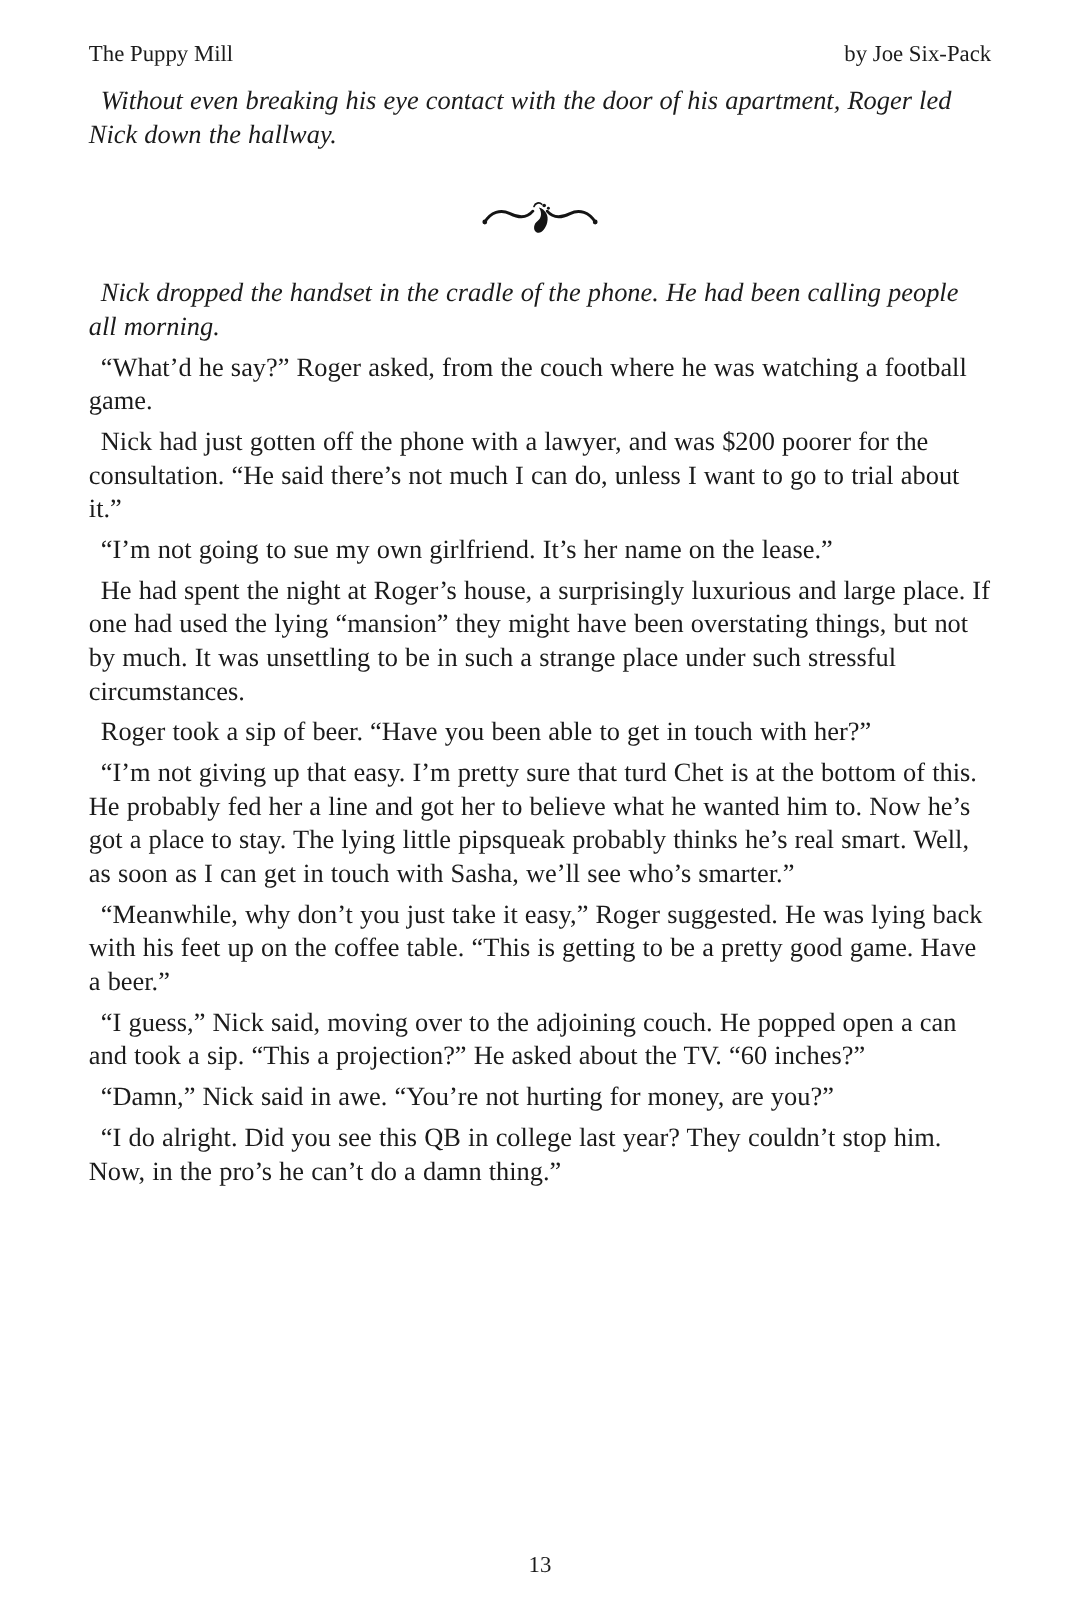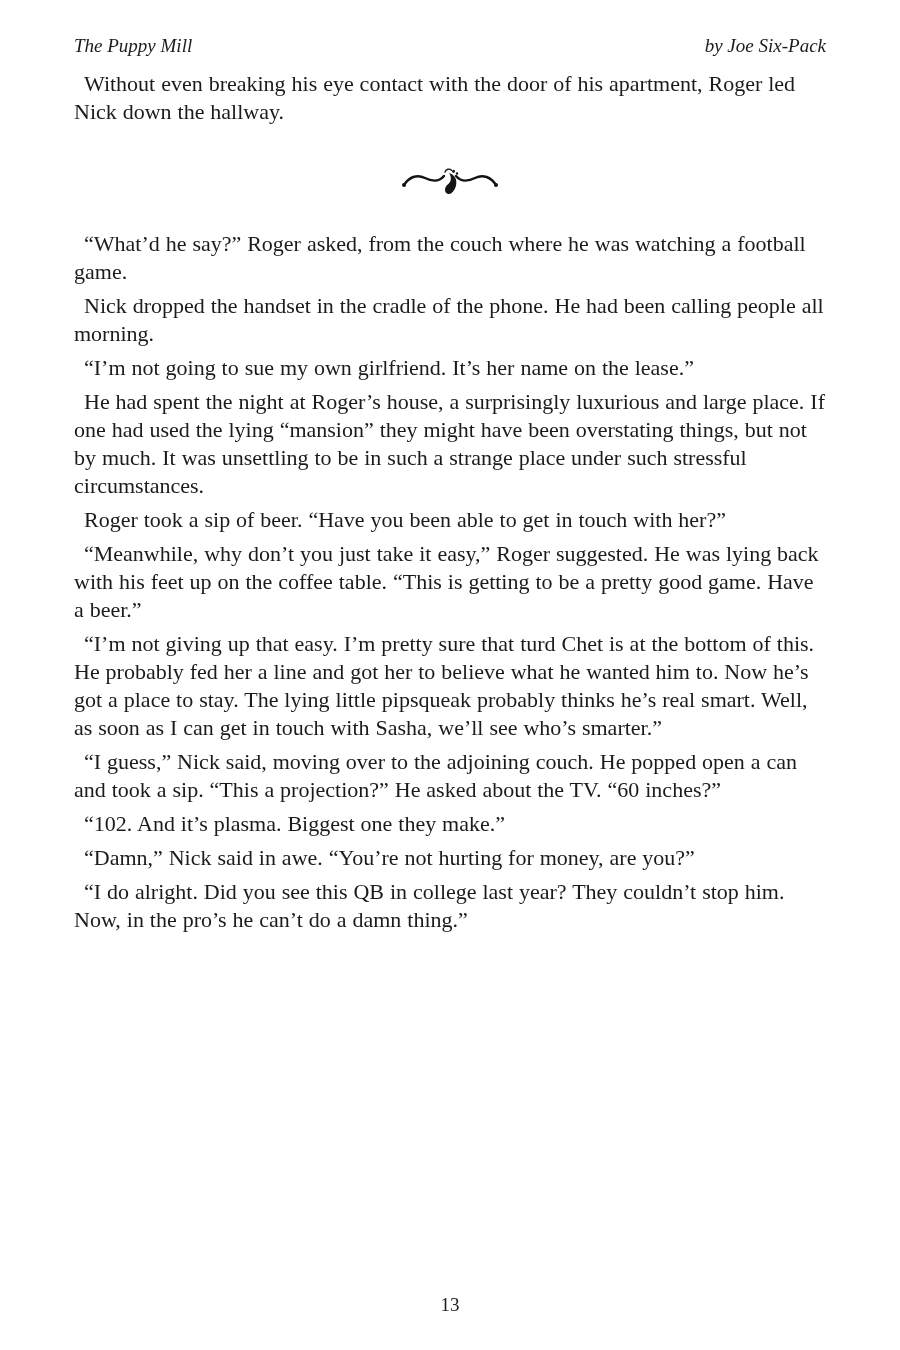--- a/index.html
+++ b/index.html
@@ -16,34 +16,33 @@
     padding: 34px 74px 0 74px;
     background: #ffffff;
     color: #1b1b1b;
     font-family: "Liberation Serif", "DejaVu Serif", serif;
     overflow: hidden;
   }
   .page-header {
     display: flex;
     justify-content: space-between;
     align-items: baseline;
-    font-style: italic;
     font-size: 19px;
     line-height: 24px;
     margin-bottom: 12px;
   }
   .page-body p.para {
     font-size: 22px;
     line-height: 28px;
     margin: 6px 0;
     text-indent: 10px;
     text-align: left;
     word-spacing: 0.02em;
   }
-  .page-body .section > p.para:first-child { margin-top: 0; }
+  .page-body .section > p.para:first-child { margin-top: 0; font-style: italic; }
   .scene-break {
     text-align: center;
     margin: 38px 0 30px 0;
     height: 36px;
   }
   .scene-break svg { display: inline-block; }
   .page-footer {
     position: absolute;
     left: 0;
     right: 0;
@@ -88,29 +87,29 @@
             <circle cx="53.5" cy="7.2" r="1.5"></circle>
             <circle cx="57" cy="9.5" r="1.2"></circle>
 
             <path d="M49,9 C54.5,10.5 57.5,15.5 56,21.5 C54.5,27.5 50.5,31.5 47,29.5 C44,27.7 44.6,22.5 48,20.2 C51.2,18 52,13 49,9 Z"></path>
           </g>
         </svg>
       </span>
     </div>
 
     <div class="section">
+        <p class="para">Nick dropped the handset in the cradle of the phone. He had been calling people all morning.</p>
         <p class="para">“What’d he say?” Roger asked, from the couch where he was watching a foot­ball game.</p>
-        <p class="para">Nick dropped the handset in the cradle of the phone. He had been calling people all morning.</p>
+        <p class="para">Nick had just gotten off the phone with a lawyer, and was $200 poorer for the consultation. “He said there’s not much I can do, unless I want to go to trial about it.”</p>
         <p class="para">“I’m not going to sue my own girlfriend. It’s her name on the lease.”</p>
         <p class="para">He had spent the night at Roger’s house, a surprisingly luxurious and large place. If one had used the lying “mansion” they might have been overstating things, but not by much. It was unsettling to be in such a strange place under such stressful circumstances.</p>
         <p class="para">Roger took a sip of beer. “Have you been able to get in touch with her?”</p>
+        <p class="para">“I’m not giving up that easy. I’m pretty sure that turd Chet is at the bottom of this. He probably fed her a line and got her to believe what he wanted him to. Now he’s got a place to stay. The lying little pipsqueak probably thinks he’s real smart. Well, as soon as I can get in touch with Sasha, we’ll see who’s smarter.”</p>
         <p class="para">“Meanwhile, why don’t you just take it easy,” Roger suggested. He was lying back with his feet up on the coffee table. “This is getting to be a pretty good game. Have a beer.”</p>
-        <p class="para">“I’m not giving up that easy. I’m pretty sure that turd Chet is at the bottom of this. He probably fed her a line and got her to believe what he wanted him to. Now he’s got a place to stay. The lying little pipsqueak probably thinks he’s real smart. Well, as soon as I can get in touch with Sasha, we’ll see who’s smarter.”</p>
         <p class="para">“I guess,” Nick said, moving over to the adjoining couch. He popped open a can and took a sip. “This a projection?” He asked about the TV. “60 inches?”</p>
-        <p class="para">“102. And it’s plasma. Biggest one they make.”</p>
         <p class="para">“Damn,” Nick said in awe. “You’re not hurting for money, are you?”</p>
         <p class="para">“I do alright. Did you see this QB in college last year? They couldn’t stop him. Now, in the pro’s he can’t do a damn thing.”</p>
       </div>
 
   </main>
 
   <footer class="page-footer">
     <span>13</span>
   </footer>
 

